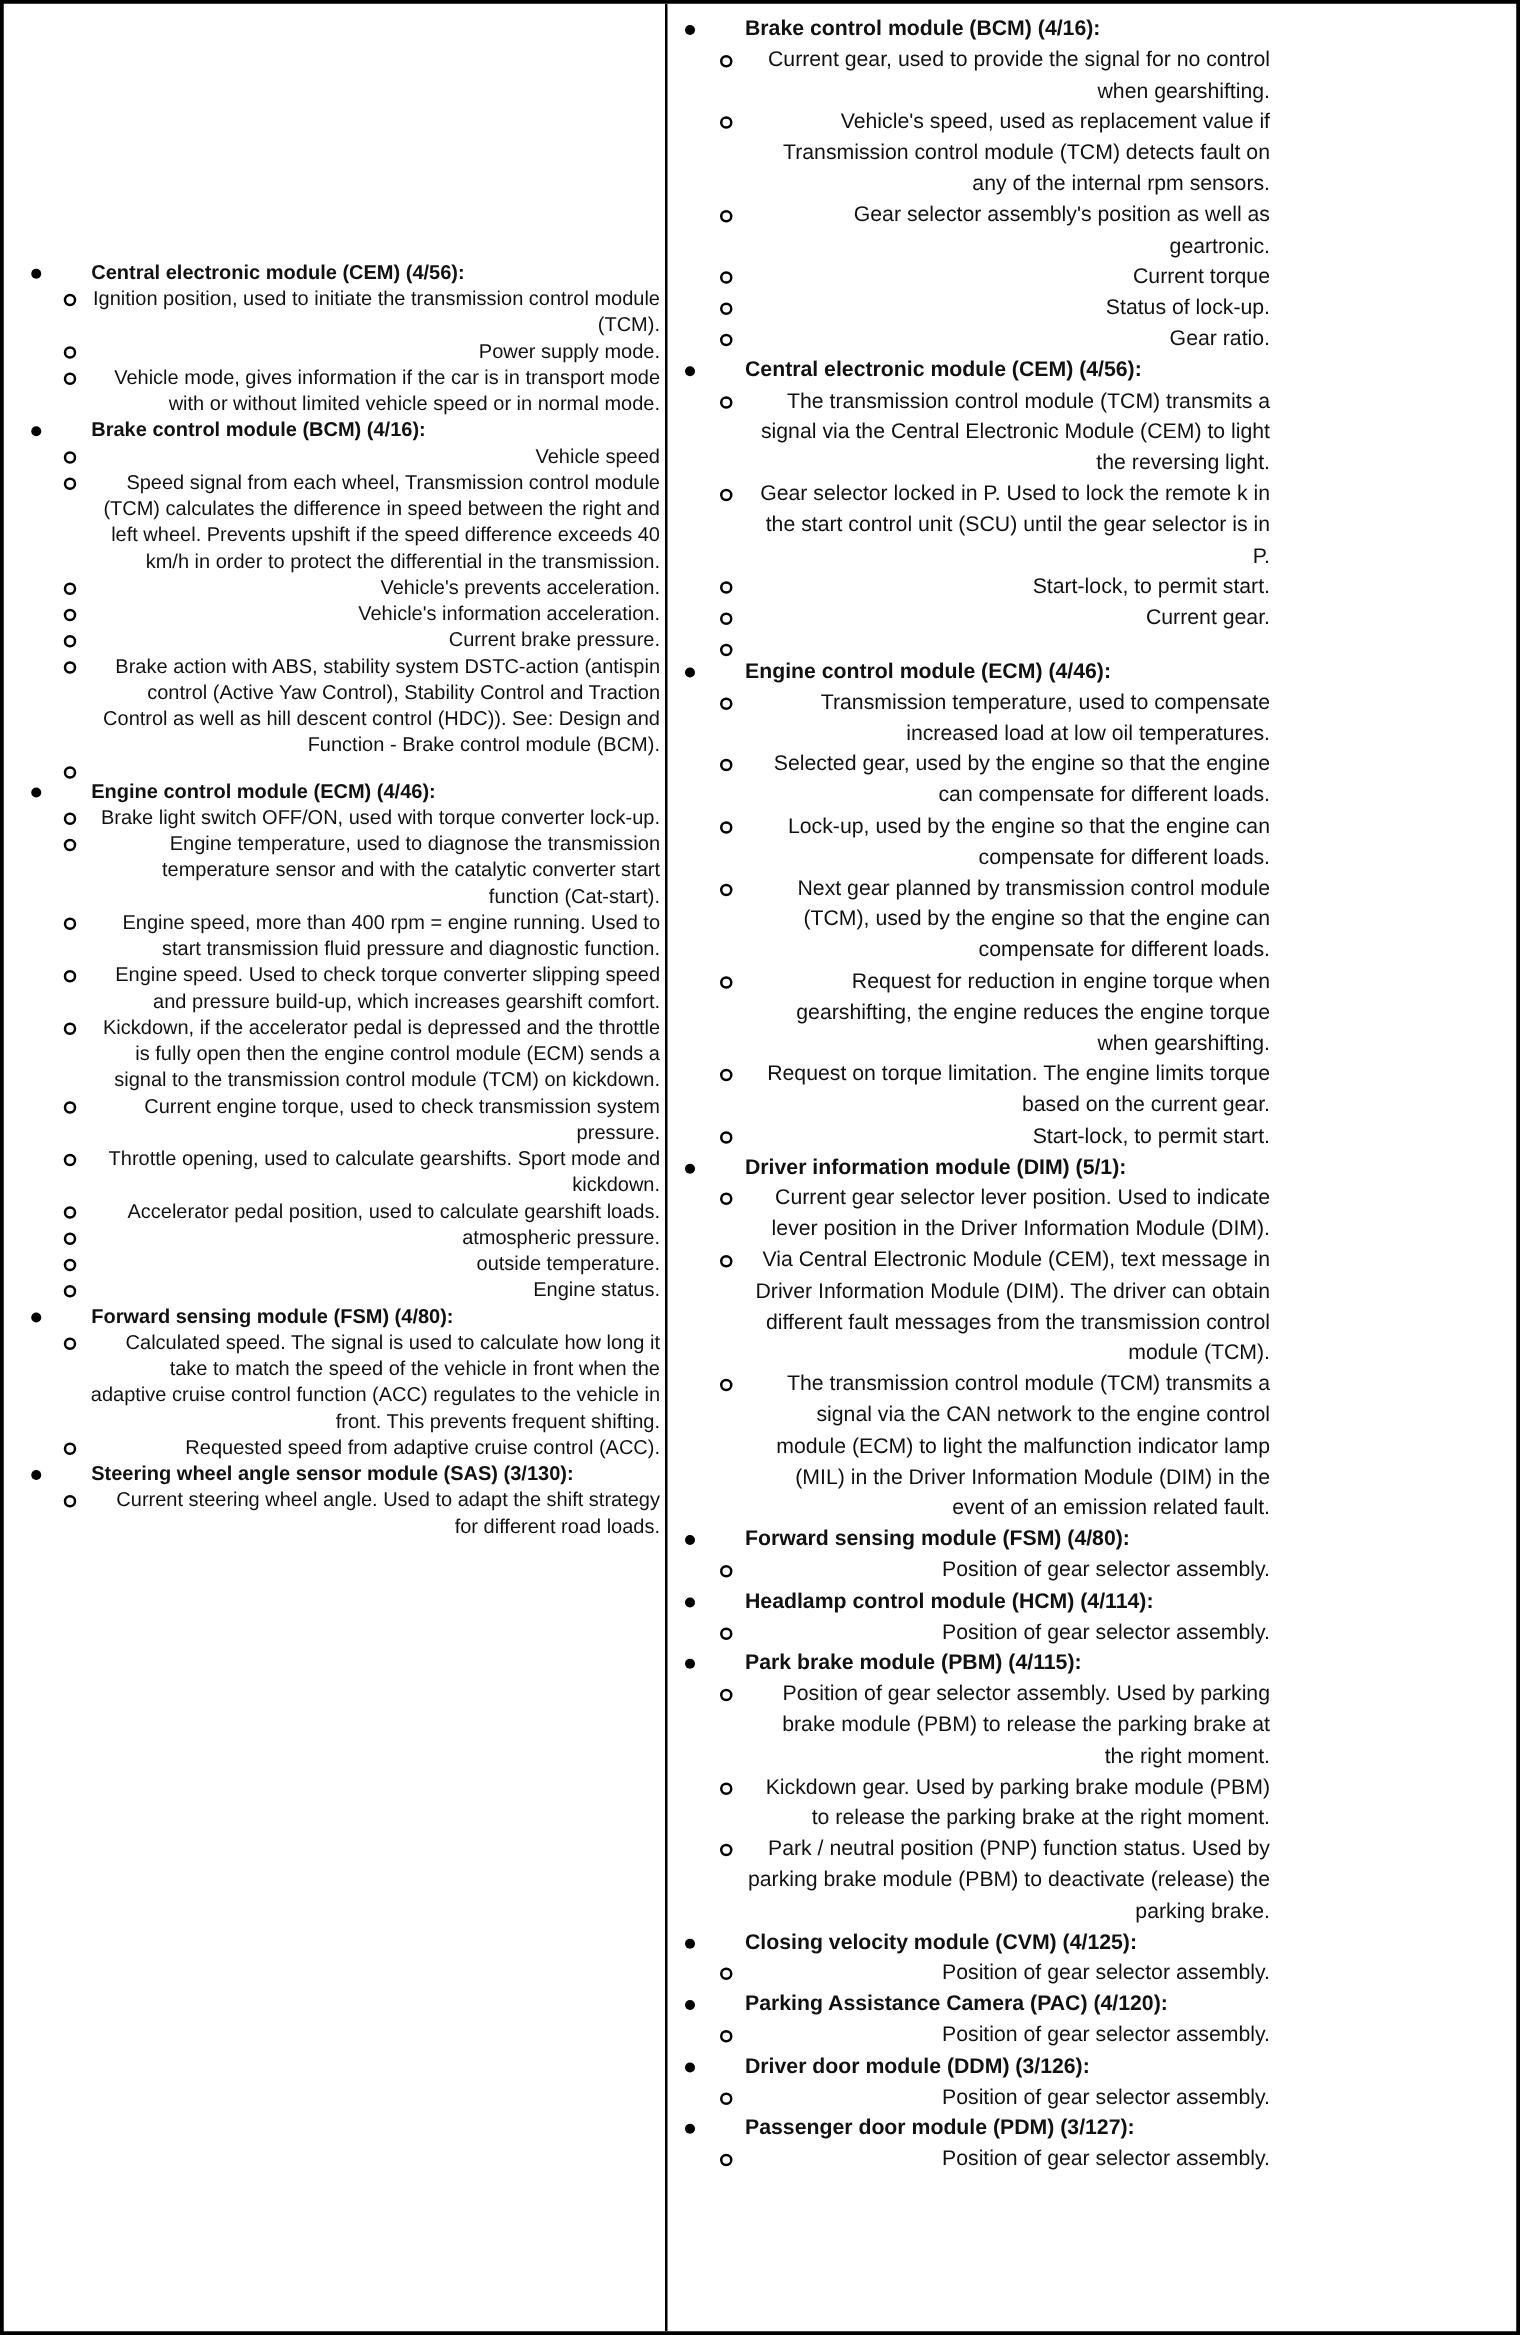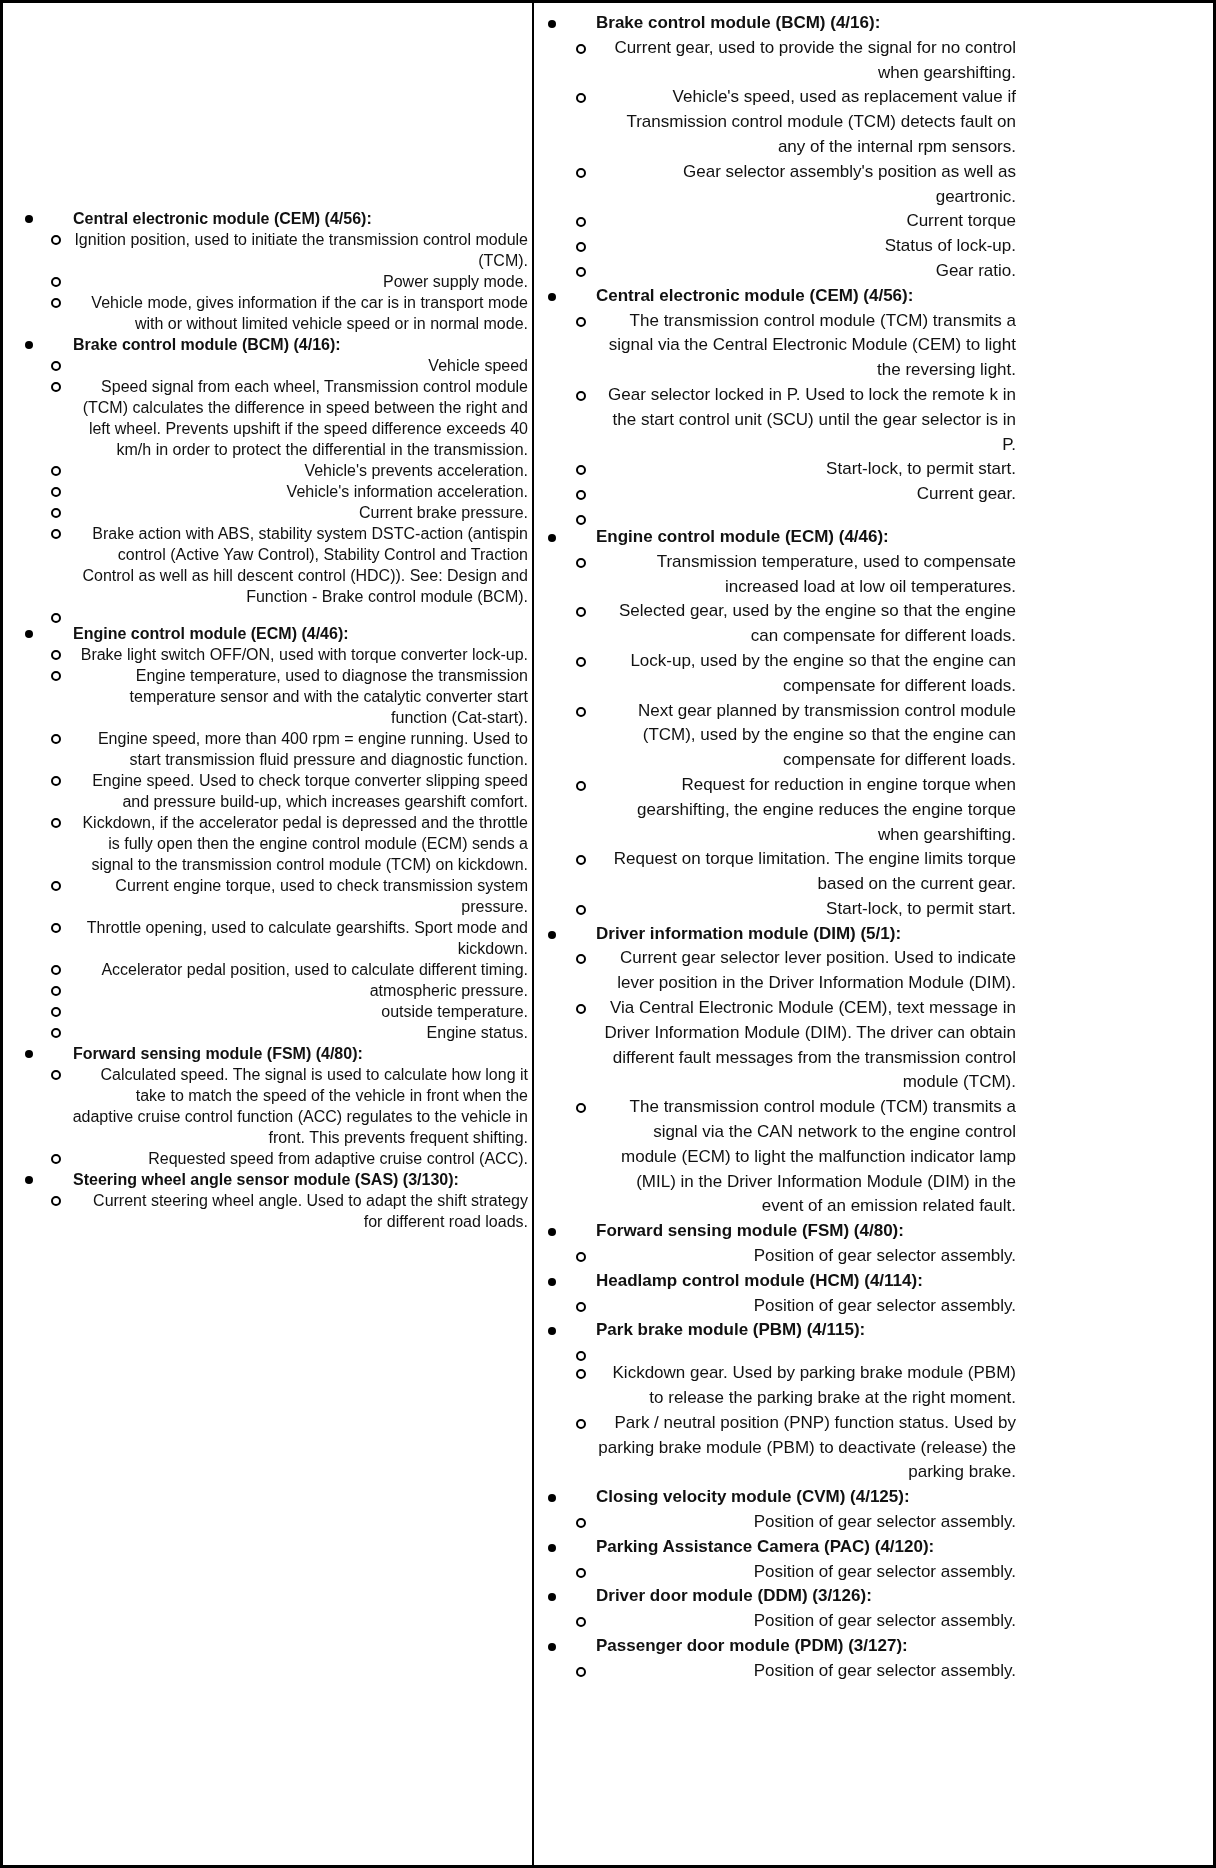--- a/index.html
+++ b/index.html
@@ -157,21 +157,21 @@
           <div class="l2-row">
             <span class="bullet-l2"></span>
             <span class="item-text">Current engine torque, used to check transmission system pressure.</span>
           </div>
           <div class="l2-row">
             <span class="bullet-l2"></span>
             <span class="item-text">Throttle opening, used to calculate gearshifts. Sport mode and kickdown.</span>
           </div>
           <div class="l2-row">
             <span class="bullet-l2"></span>
-            <span class="item-text">Accelerator pedal position, used to calculate different timing.</span>
+            <span class="item-text">Accelerator pedal position, used to calculate gearshift loads.</span>
           </div>
           <div class="l2-row">
             <span class="bullet-l2"></span>
             <span class="item-text">atmospheric pressure.</span>
           </div>
           <div class="l2-row">
             <span class="bullet-l2"></span>
             <span class="item-text">outside temperature.</span>
           </div>
           <div class="l2-row">
@@ -334,20 +334,21 @@
             <span class="item-text">Position of gear selector assembly.</span>
           </div>
         </div>
         <div class="section">
           <div class="l1-row">
             <span class="bullet-l1"></span>
             <span class="heading-text">Park brake module (PBM) (4/115):</span>
           </div>
           <div class="l2-row">
             <span class="bullet-l2"></span>
+            <span class="item-text">Position of gear selector assembly. Used by parking brake module (PBM) to release the parking brake at the right moment.</span>
           </div>
           <div class="l2-row">
             <span class="bullet-l2"></span>
             <span class="item-text">Kickdown gear. Used by parking brake module (PBM) to release the parking brake at the right moment.</span>
           </div>
           <div class="l2-row">
             <span class="bullet-l2"></span>
             <span class="item-text">Park / neutral position (PNP) function status. Used by parking brake module (PBM) to deactivate (release) the parking brake.</span>
           </div>
         </div>

